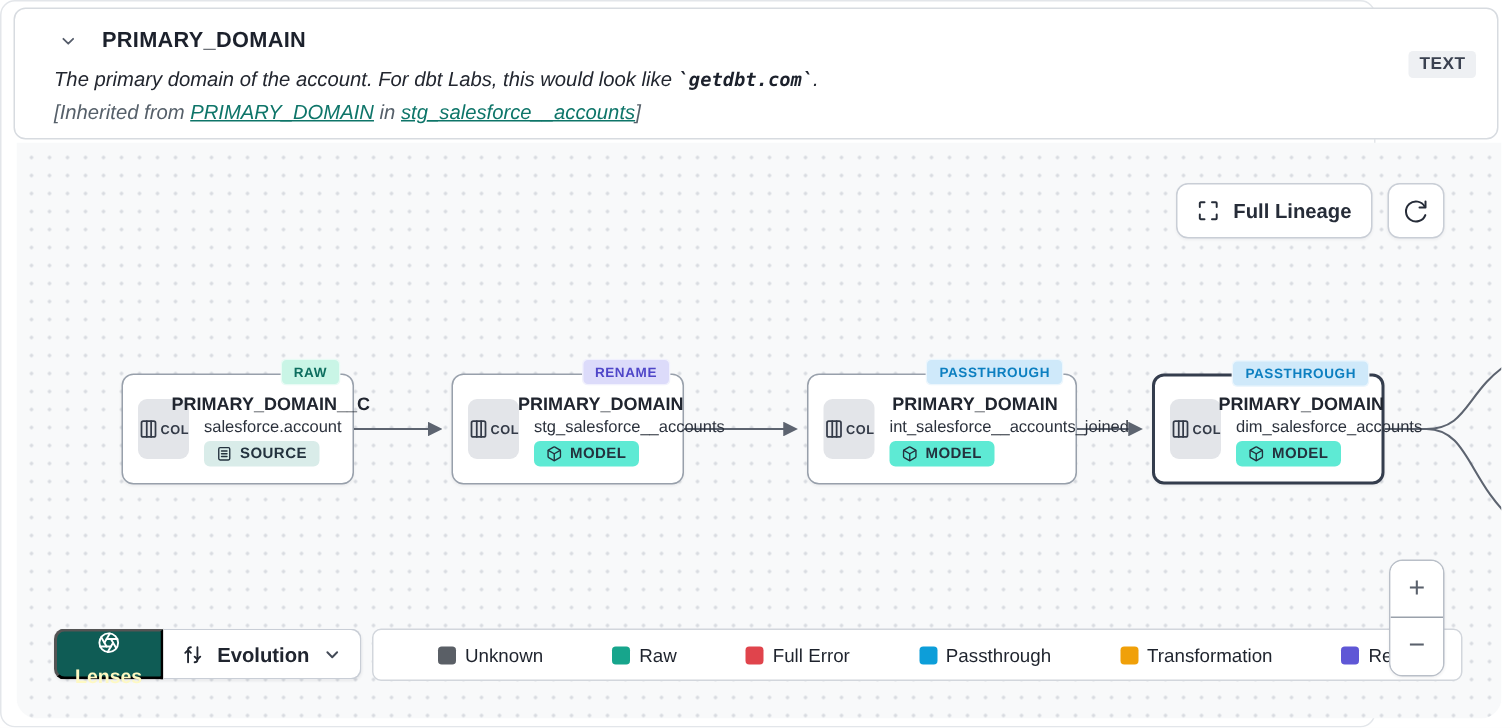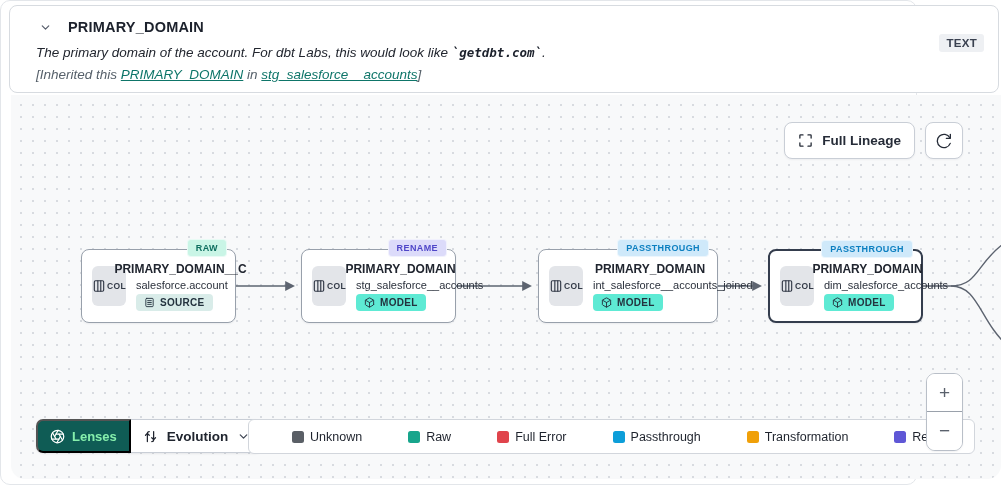--- a/index.html
+++ b/index.html
@@ -53,22 +53,22 @@
   .res-badge { display: flex; align-items: center; gap: 5px; font-size: 10px; font-weight: 700;
     color: #23323e; padding: 3px 8px; border-radius: 4px; letter-spacing: .3px; }
   .res-badge.source { background: #d9ece9; }
   .res-badge.model { background: #5eead4; }
   .status-badge { position: absolute; top: -11px; right: 8px; font-size: 9px; font-weight: 700;
     padding: 3px 8px; border-radius: 4px; letter-spacing: .4px; border: 1px solid rgba(255,255,255,.6); }
 
   
   .lens-group { position: absolute; left: 25px; bottom: 26px; display: flex; height: 34px;
     border-radius: 7px; box-shadow: 0 1px 2px rgba(20,25,35,.08); }
-  .lens-btn { display: flex; align-items: center; gap: 7px; background: #0f5c55; color: #86efac;
-    font-size: 13px; font-weight: 700; padding: 0 12px; border-radius: 7px 0 0 7px; cursor: pointer; }
+  .lens-btn { display: flex; align-items: center; gap: 7px; background: #0f5c55; color: #fef9c3;
+    font-size: 13px; font-weight: 700; padding: 0 12px; border-radius: 7px 0 0 7px; cursor: pointer; flex-direction: column; }
   .lens-select { display: flex; align-items: center; gap: 9px; background: #fff; color: #20252f;
     border: 1px solid #c9ced6; border-left: none; font-size: 13.5px; font-weight: 600;
     padding: 0 12px; border-radius: 0 7px 7px 0; cursor: pointer; }
 
   
   .legend { position: absolute; left: 237px; bottom: 25px; display: flex; align-items: center; gap: 17px;
     background: #fff; border: 1px solid #d2d6dc; border-radius: 6px; height: 35px; padding: 0 14px; }
   .legend-item { display: flex; align-items: center; gap: 6px; font-size: 12.5px; color: #1e232d; padding-left: 29px; }
   .swatch { width: 12px; height: 12px; border-radius: 2.5px; }
 
@@ -94,21 +94,21 @@
             <polyline points="6 9 12 15 18 9"></polyline>
           </svg>
       </button>
       <span class="col-title">PRIMARY_DOMAIN</span>
       <span class="type-badge">TEXT</span>
     </div>
     <div class="desc-line">
       <span>The primary domain of the account. For dbt Labs, this would look like </span><code>`getdbt.com`</code><span>.</span>
     </div>
     <div class="inherit-line">
-      <span>[Inherited this </span><a>PRIMARY_DOMAIN</a><span> in </span><a>stg_salesforce__accounts</a><span>]</span>
+      <span>[Inherited from </span><a>PRIMARY_DOMAIN</a><span> in </span><a>stg_salesforce__accounts</a><span>]</span>
     </div>
   </div>
 
   <div class="canvas">
 
     <svg class="edges-svg" width="990" height="384" viewBox="0 0 990 384">
       <defs>
         <marker id="arrow" viewBox="0 0 10 10" refX="8" refY="5" markerWidth="7" markerHeight="7" orient="auto-start-reverse">
           <path d="M0,0 L10,5 L0,10 z" fill="#5d6470"></path>
         </marker>

